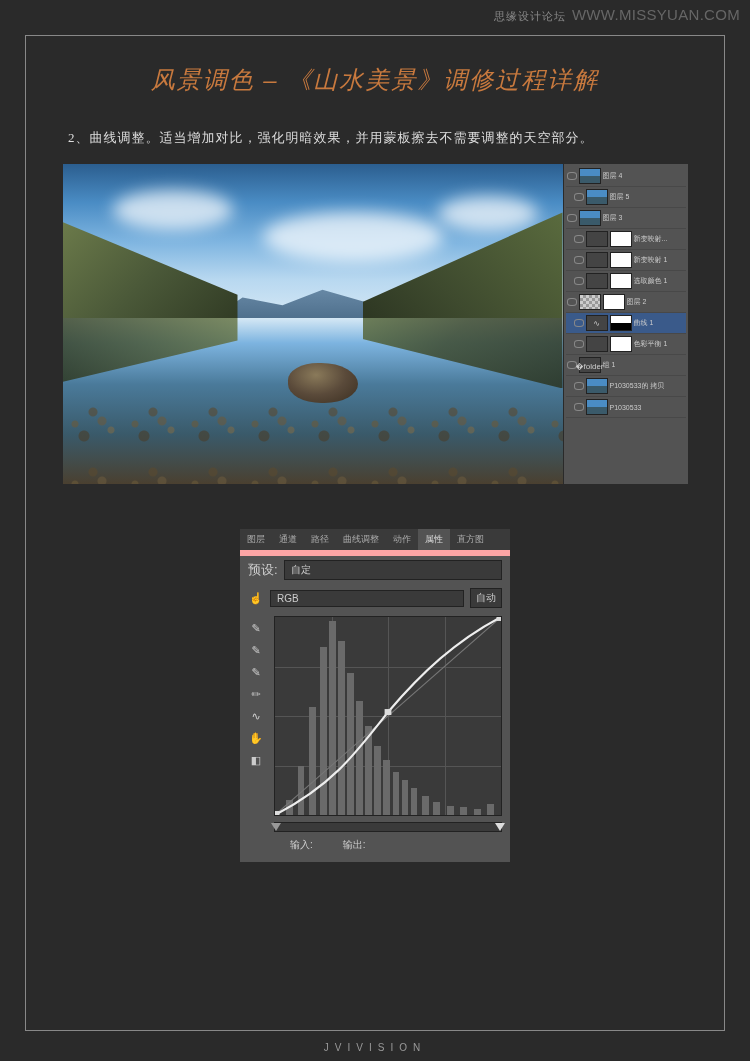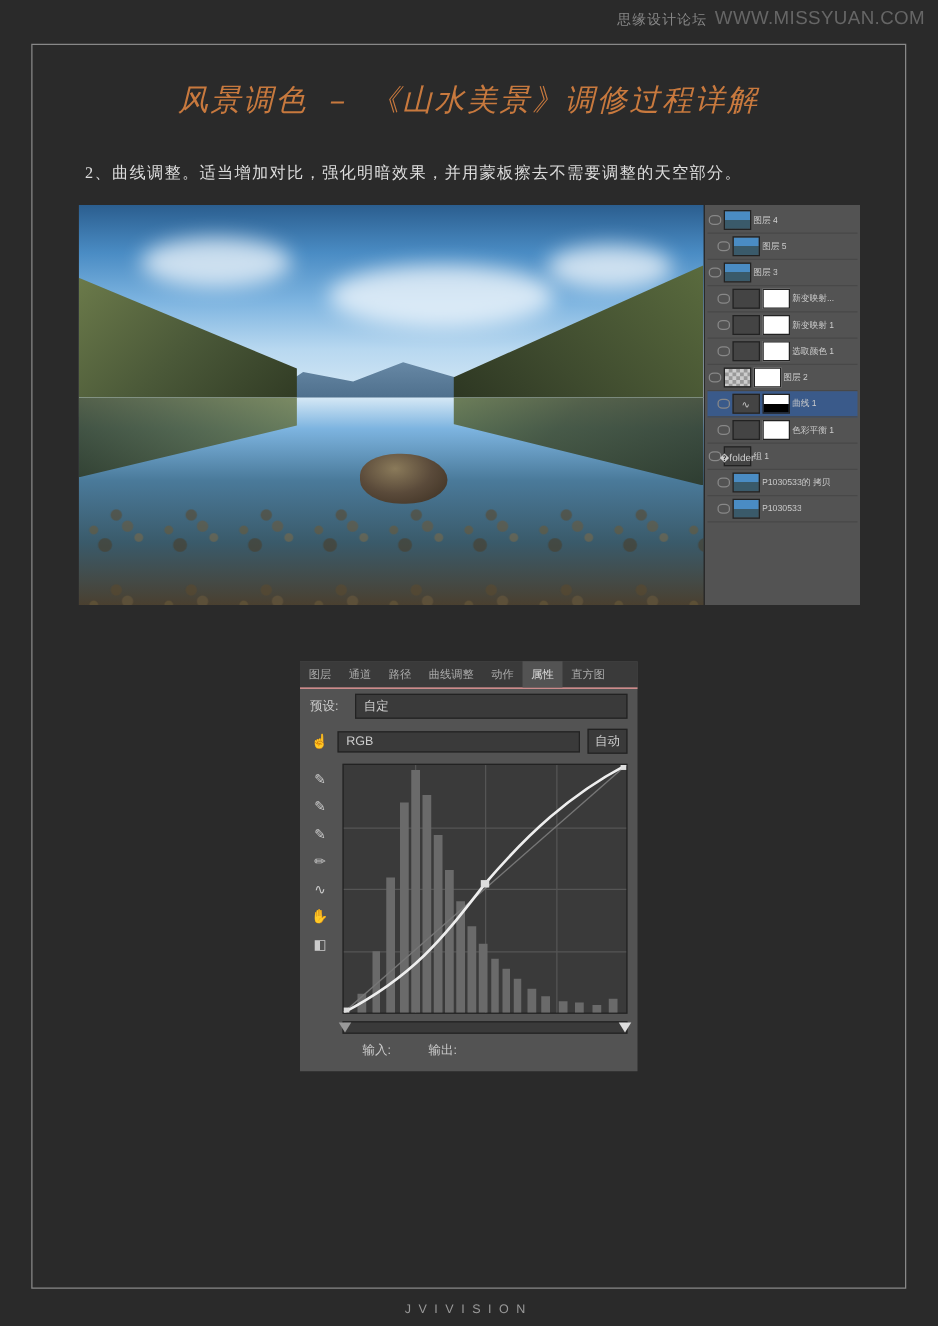--- a/index.html
+++ b/index.html
@@ -1,21 +1,21 @@
 <!DOCTYPE html>
 <html><head>
 <meta charset="utf-8">
 <style>
 *{margin:0;padding:0;box-sizing:border-box;font-family:"Microsoft YaHei","SimSun",sans-serif}
 body{background:#2a2a2a;width:750px;height:1061px;position:relative;overflow:hidden}
 .watermark{position:absolute;top:6px;right:10px;color:#888;font-size:11px;z-index:10}
 .watermark .cn{font-family:"SimSun";letter-spacing:1px}
 .watermark .en{font-size:15px;color:#666;letter-spacing:0.3px;margin-left:6px}
 .frame{position:absolute;top:35px;left:25px;right:25px;bottom:30px;border:1px solid #888}
-.title{color:#c8793e;font-size:24px;font-family:Liberation Mono, monospace;font-style:italic;text-align:center;margin-top:28px;letter-spacing:2px}
+.title{color:#c8793e;font-size:24px;font-family:Liberation Sans, sans-serif;font-style:italic;text-align:center;margin-top:28px;letter-spacing:2px}
 .body-text{color:#ddd;font-size:13px;font-family:Liberation Serif, serif;margin:30px 42px 15px;line-height:1.8;letter-spacing:1px}
 .ps-window{margin:5px auto 0;width:625px;height:320px;background:#535353;display:flex;position:relative}
 .canvas-area{flex:1;background:#1a1a1a;position:relative;overflow:hidden}
 .photo{position:absolute;top:0;left:0;right:0;bottom:0}
 .sky{position:absolute;top:0;left:0;right:0;height:48%;background:linear-gradient(180deg,#2b5e8f 0%,#4a8cc4 25%,#7db4e0 50%,#b8d8f0 75%,#d5e8f5 100%)}
 .cloud{position:absolute;background:rgba(255,255,255,0.7);border-radius:50%;filter:blur(8px)}
 .c1{top:8%;left:10%;width:120px;height:40px}
 .c2{top:15%;left:40%;width:180px;height:50px}
 .c3{top:10%;right:5%;width:100px;height:35px}
 .mountain-l{position:absolute;top:18%;left:0;width:35%;height:35%;background:linear-gradient(135deg,#6b7a4a 0%,#4a5838 50%,#2e3822 100%);clip-path:polygon(0 0,100% 65%,100% 100%,0 100%)}
@@ -32,27 +32,27 @@
 .layer-row.sel{background:#3a5a8a}
 .eye{width:10px;height:8px;border:1px solid #888;border-radius:40%;flex-shrink:0}
 .thumb{width:22px;height:16px;background:linear-gradient(180deg,#4a8cc4 50%,#3a5a6a 50%);border:1px solid #222;flex-shrink:0}
 .thumb.mask{background:#fff}
 .thumb.mask-b{background:linear-gradient(180deg,#fff 50%,#000 50%)}
 .thumb.adj{background:#444;display:flex;align-items:center;justify-content:center;color:#ccc}
 .thumb.check{background:repeating-conic-gradient(#999 0 25%,#ccc 0 50%) 0 0/6px 6px}
 .lname{font-size:7px;white-space:nowrap;overflow:hidden}
 .indent{padding-left:8px}
 .props-panel{width:270px;margin:45px auto 0;background:#535353;color:#ccc;font-size:10px}
-.tabs{display:flex;background:#3a3a3a;border-bottom:1px solid #fca5a5}
+.tabs{display:flex;background:#3a3a3a;border-bottom:6px solid #fca5a5}
 .tab{padding:4px 7px;font-size:9px;color:#aaa;cursor:pointer}
 .tab.active{background:#535353;color:#ddd}
 .props-header{display:flex;align-items:center;padding:6px 8px;gap:6px}
 .props-icon{width:16px;height:16px;background:#333;border:1px solid #666}
 .props-row{display:flex;align-items:center;padding:4px 8px;gap:6px}
-.props-label{font-size:10px;min-width:30px}
+.props-label{font-size:13px;min-width:30px}
 .props-select{background:#3a3a3a;border:1px solid #222;color:#ccc;padding:2px 6px;font-size:10px;flex:1}
 .props-btn{background:#3a3a3a;border:1px solid #222;color:#ccc;padding:2px 5px;font-size:10px}
 .curve-area{display:flex;padding:4px 8px}
 .tool-col{width:22px;display:flex;flex-direction:column;gap:6px;padding-top:4px}
 .tool-icn{width:16px;height:16px;display:flex;align-items:center;justify-content:center;color:#ccc;font-size:11px}
 .curve-graph{flex:1;height:200px;background:#3a3a3a;border:1px solid #222;position:relative;margin-left:4px}
 .grid-line{position:absolute;background:#555}
 .gv{width:1px;height:100%}
 .gh{height:1px;width:100%}
 .histogram{position:absolute;bottom:0;left:0;right:0;height:100%}

